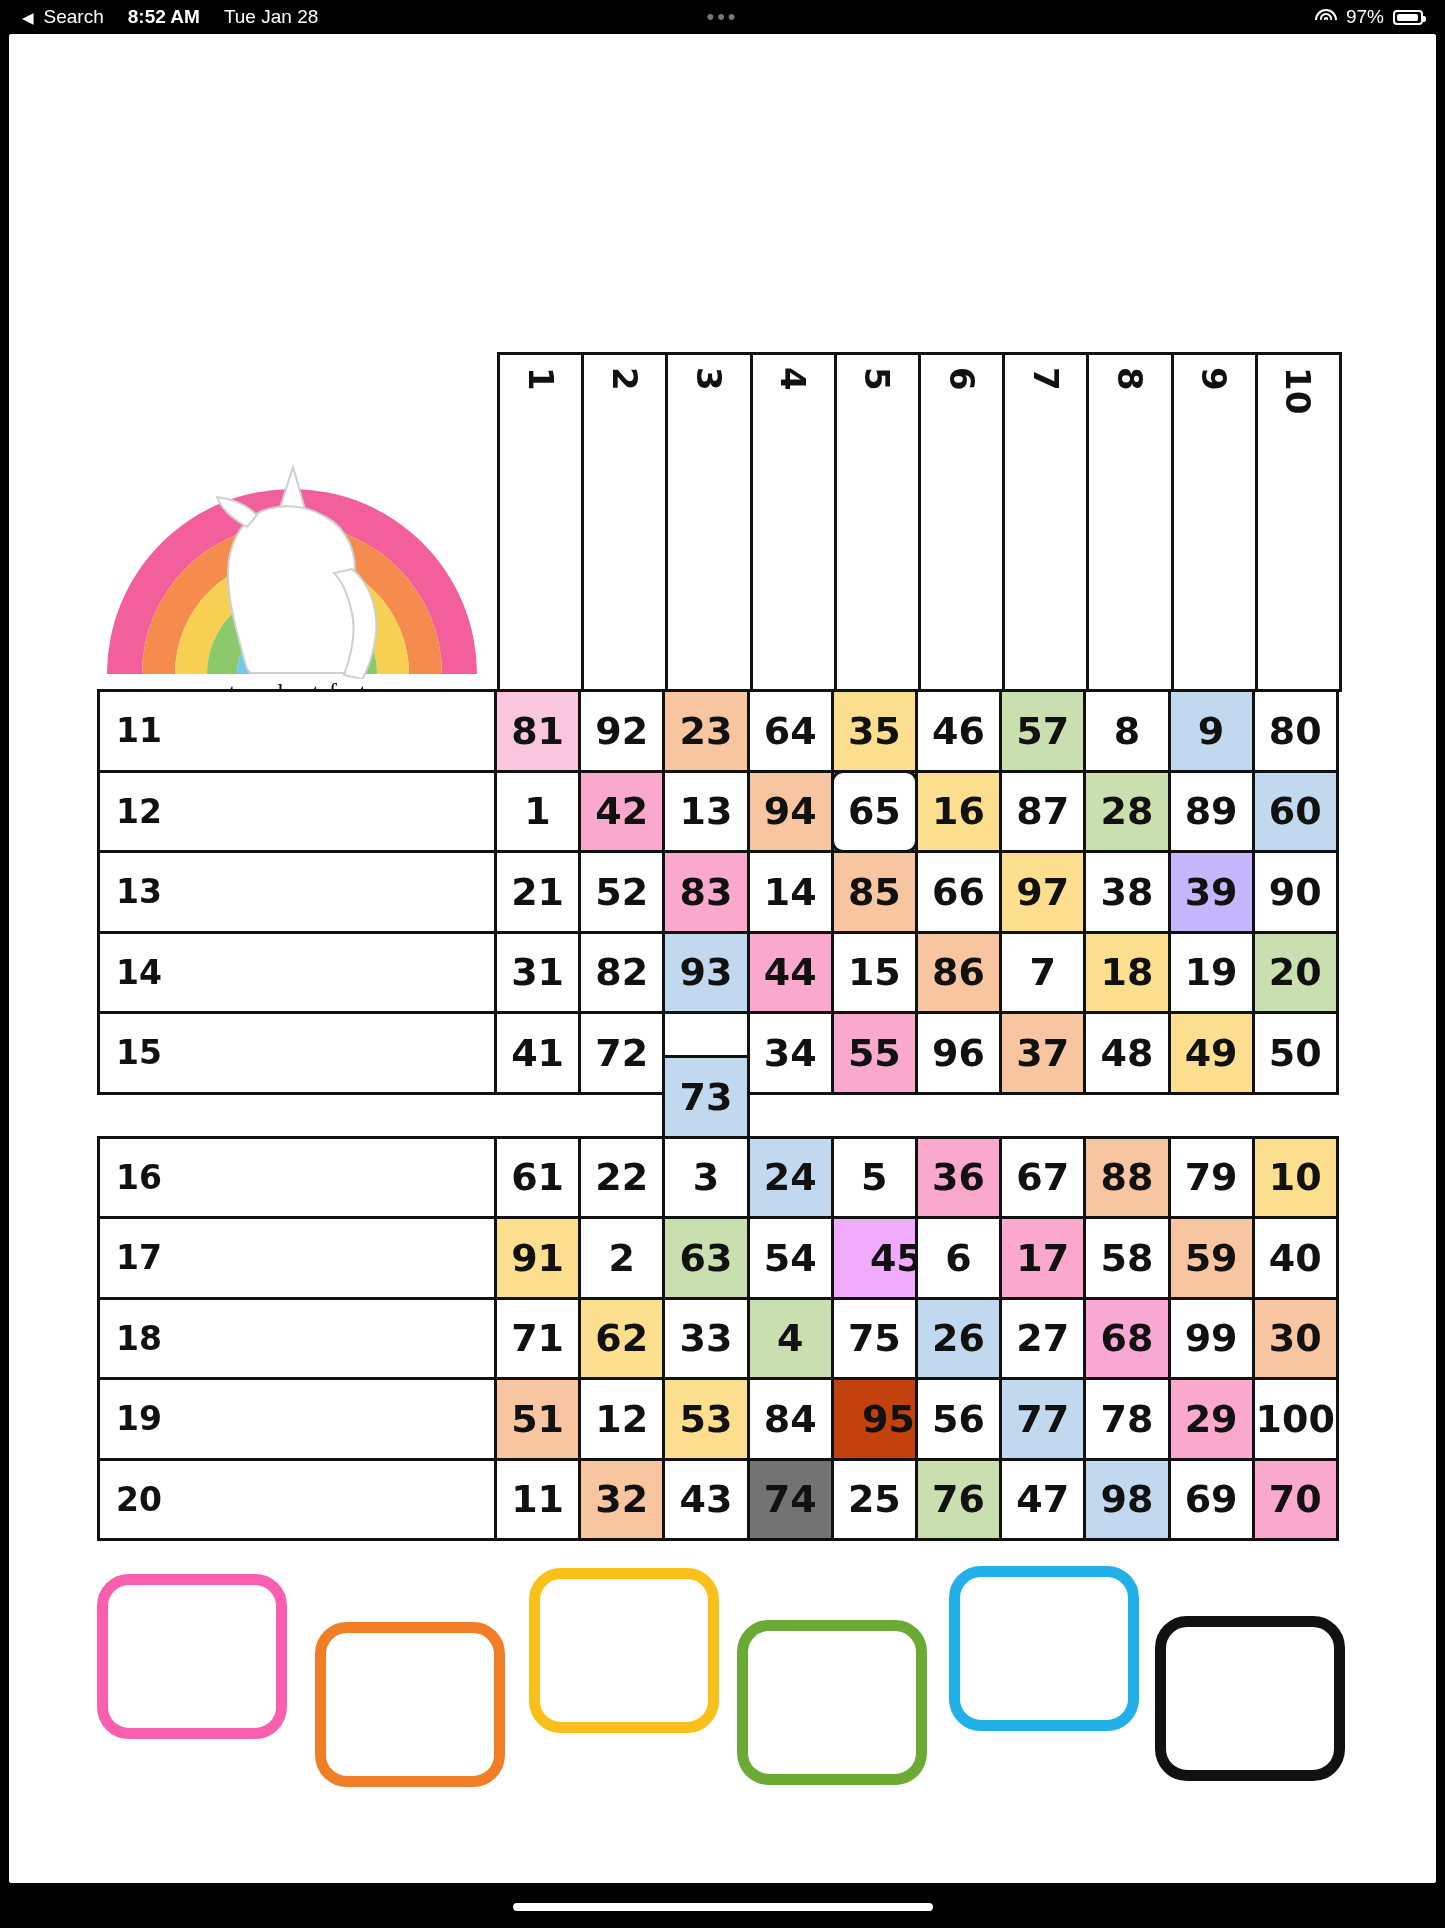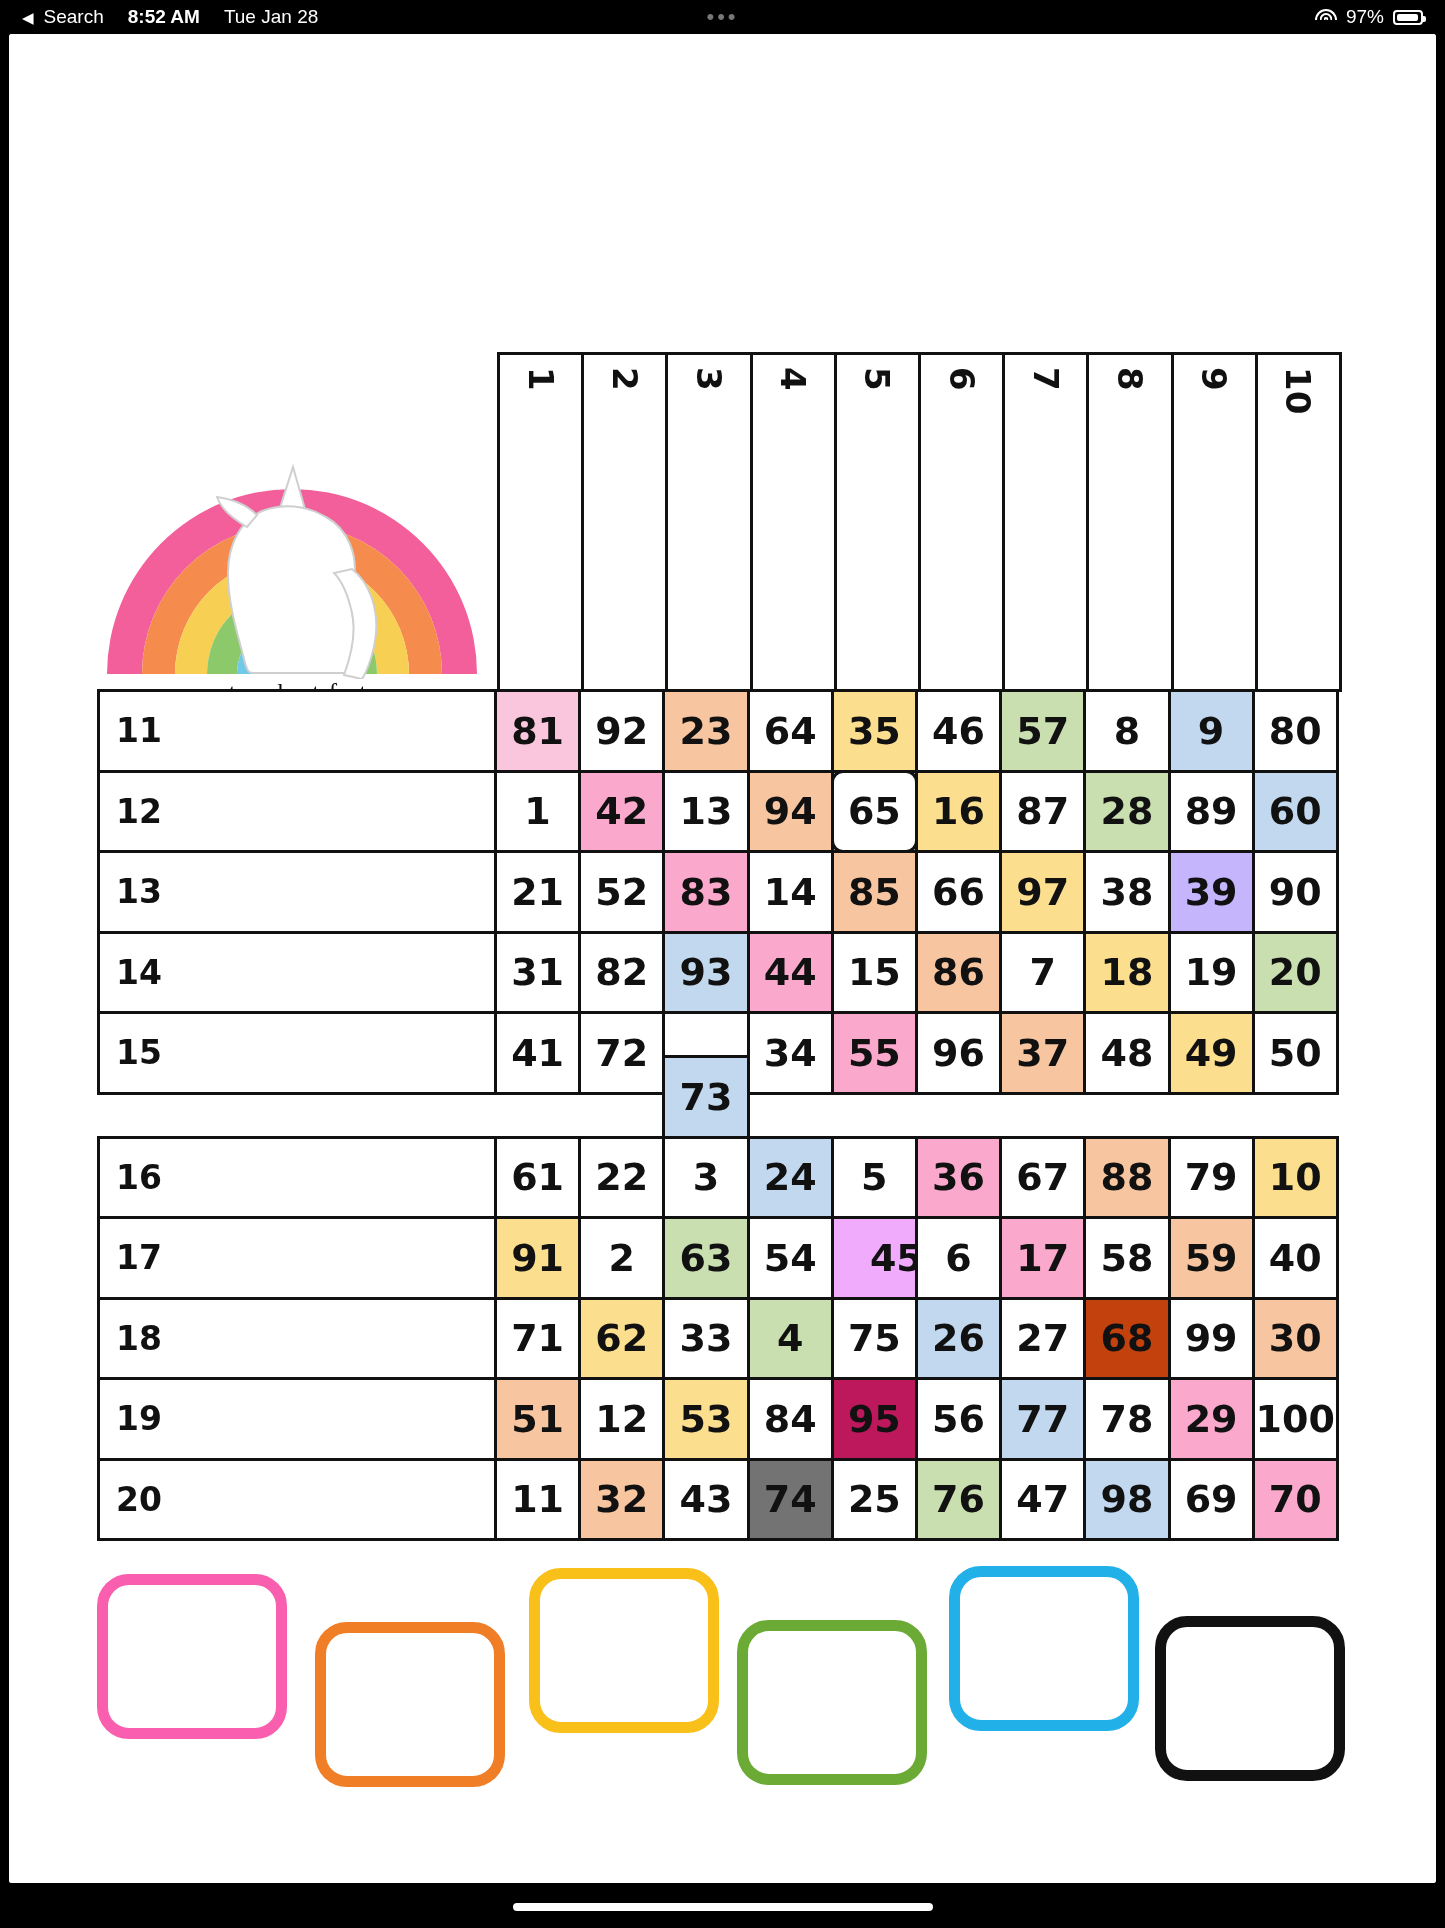--- a/index.html
+++ b/index.html
@@ -484,21 +484,21 @@
           </div>
           <div class="cell" style="background: rgb(255, 255, 255);">
             <span>75</span>
           </div>
           <div class="cell" style="background: rgb(194, 216, 239);">
             <span>26</span>
           </div>
           <div class="cell" style="background: rgb(255, 255, 255);">
             <span>27</span>
           </div>
-          <div class="cell" style="background: #c2410c;">
+          <div class="cell" style="background: #f9a8d4;">
             <span>68</span>
           </div>
           <div class="cell" style="background: rgb(255, 255, 255);">
             <span>99</span>
           </div>
           <div class="cell" style="background: rgb(247, 198, 160);">
             <span>30</span>
           </div>
         </div>
         <div class="row">
@@ -510,21 +510,21 @@
           </div>
           <div class="cell" style="background: rgb(255, 255, 255);">
             <span>12</span>
           </div>
           <div class="cell" style="background: rgb(252, 223, 142);">
             <span>53</span>
           </div>
           <div class="cell" style="background: rgb(255, 255, 255);">
             <span>84</span>
           </div>
-          <div class="cell" style="background: #be185d;">
+          <div class="cell" style="background: #c2410c; justify-content: flex-end;">
             <span>95</span>
           </div>
           <div class="cell" style="background: rgb(255, 255, 255);">
             <span>56</span>
           </div>
           <div class="cell" style="background: rgb(194, 216, 239);">
             <span>77</span>
           </div>
           <div class="cell" style="background: rgb(255, 255, 255);">
             <span>78</span>

